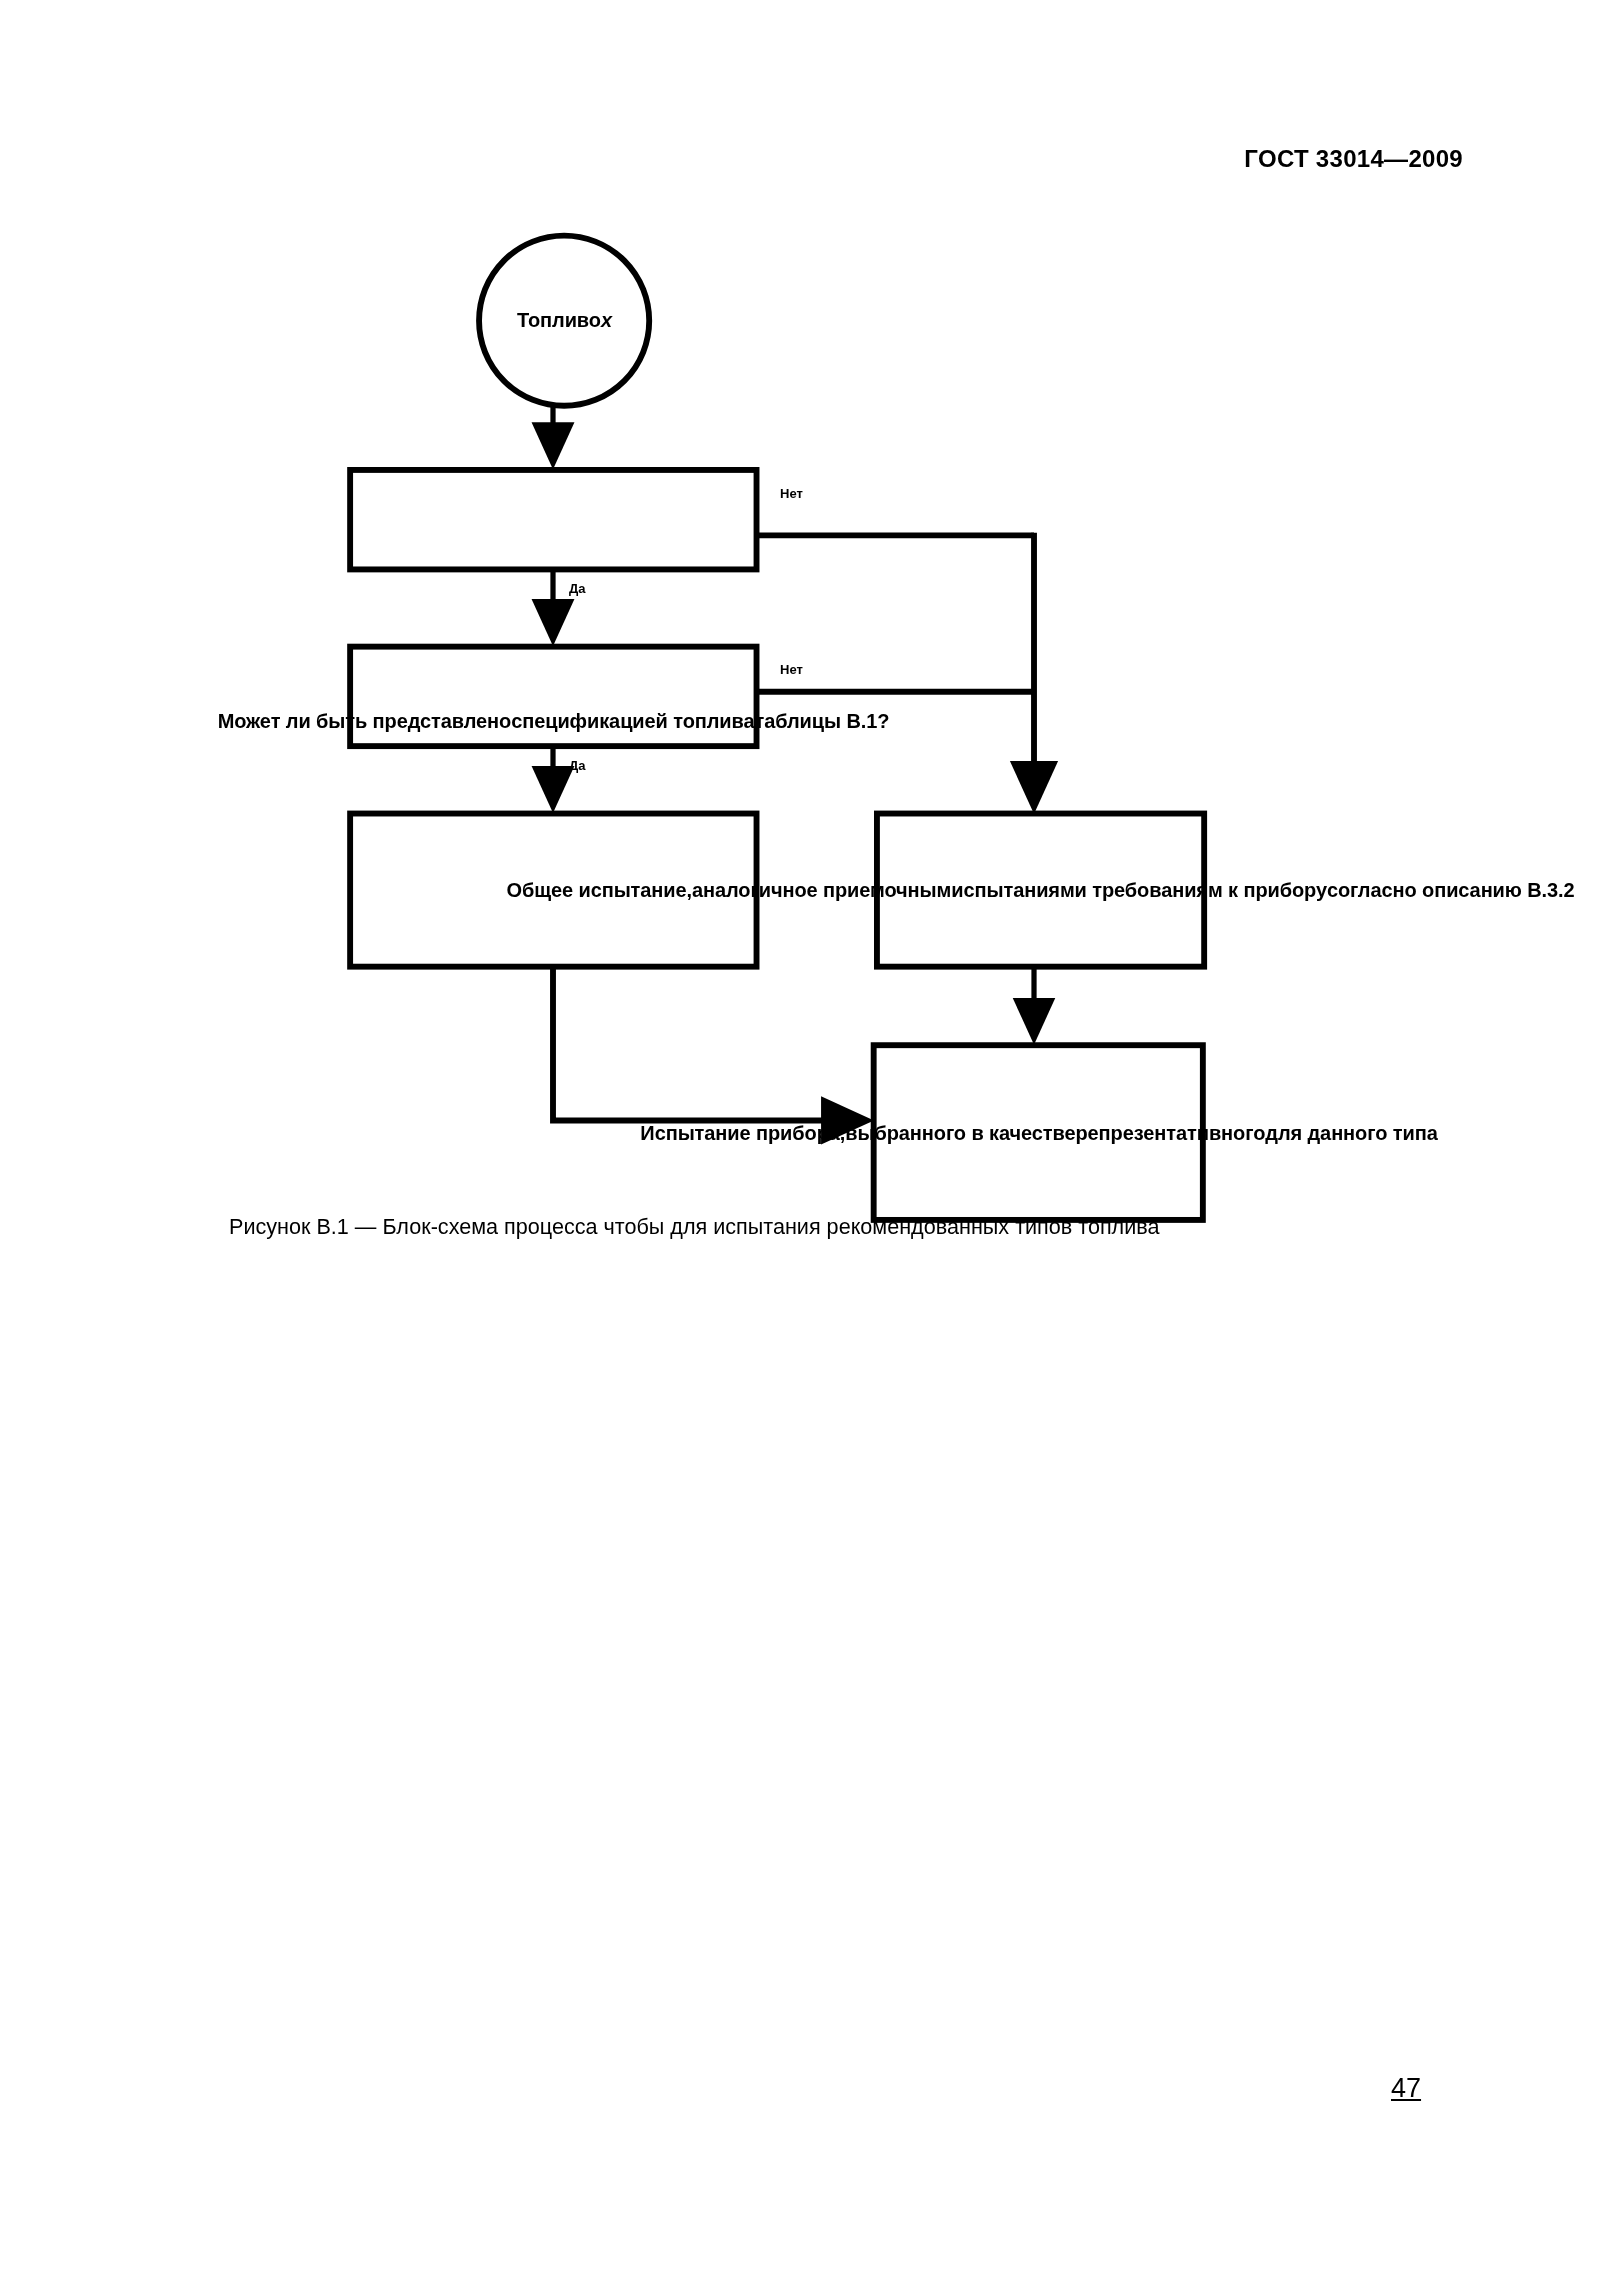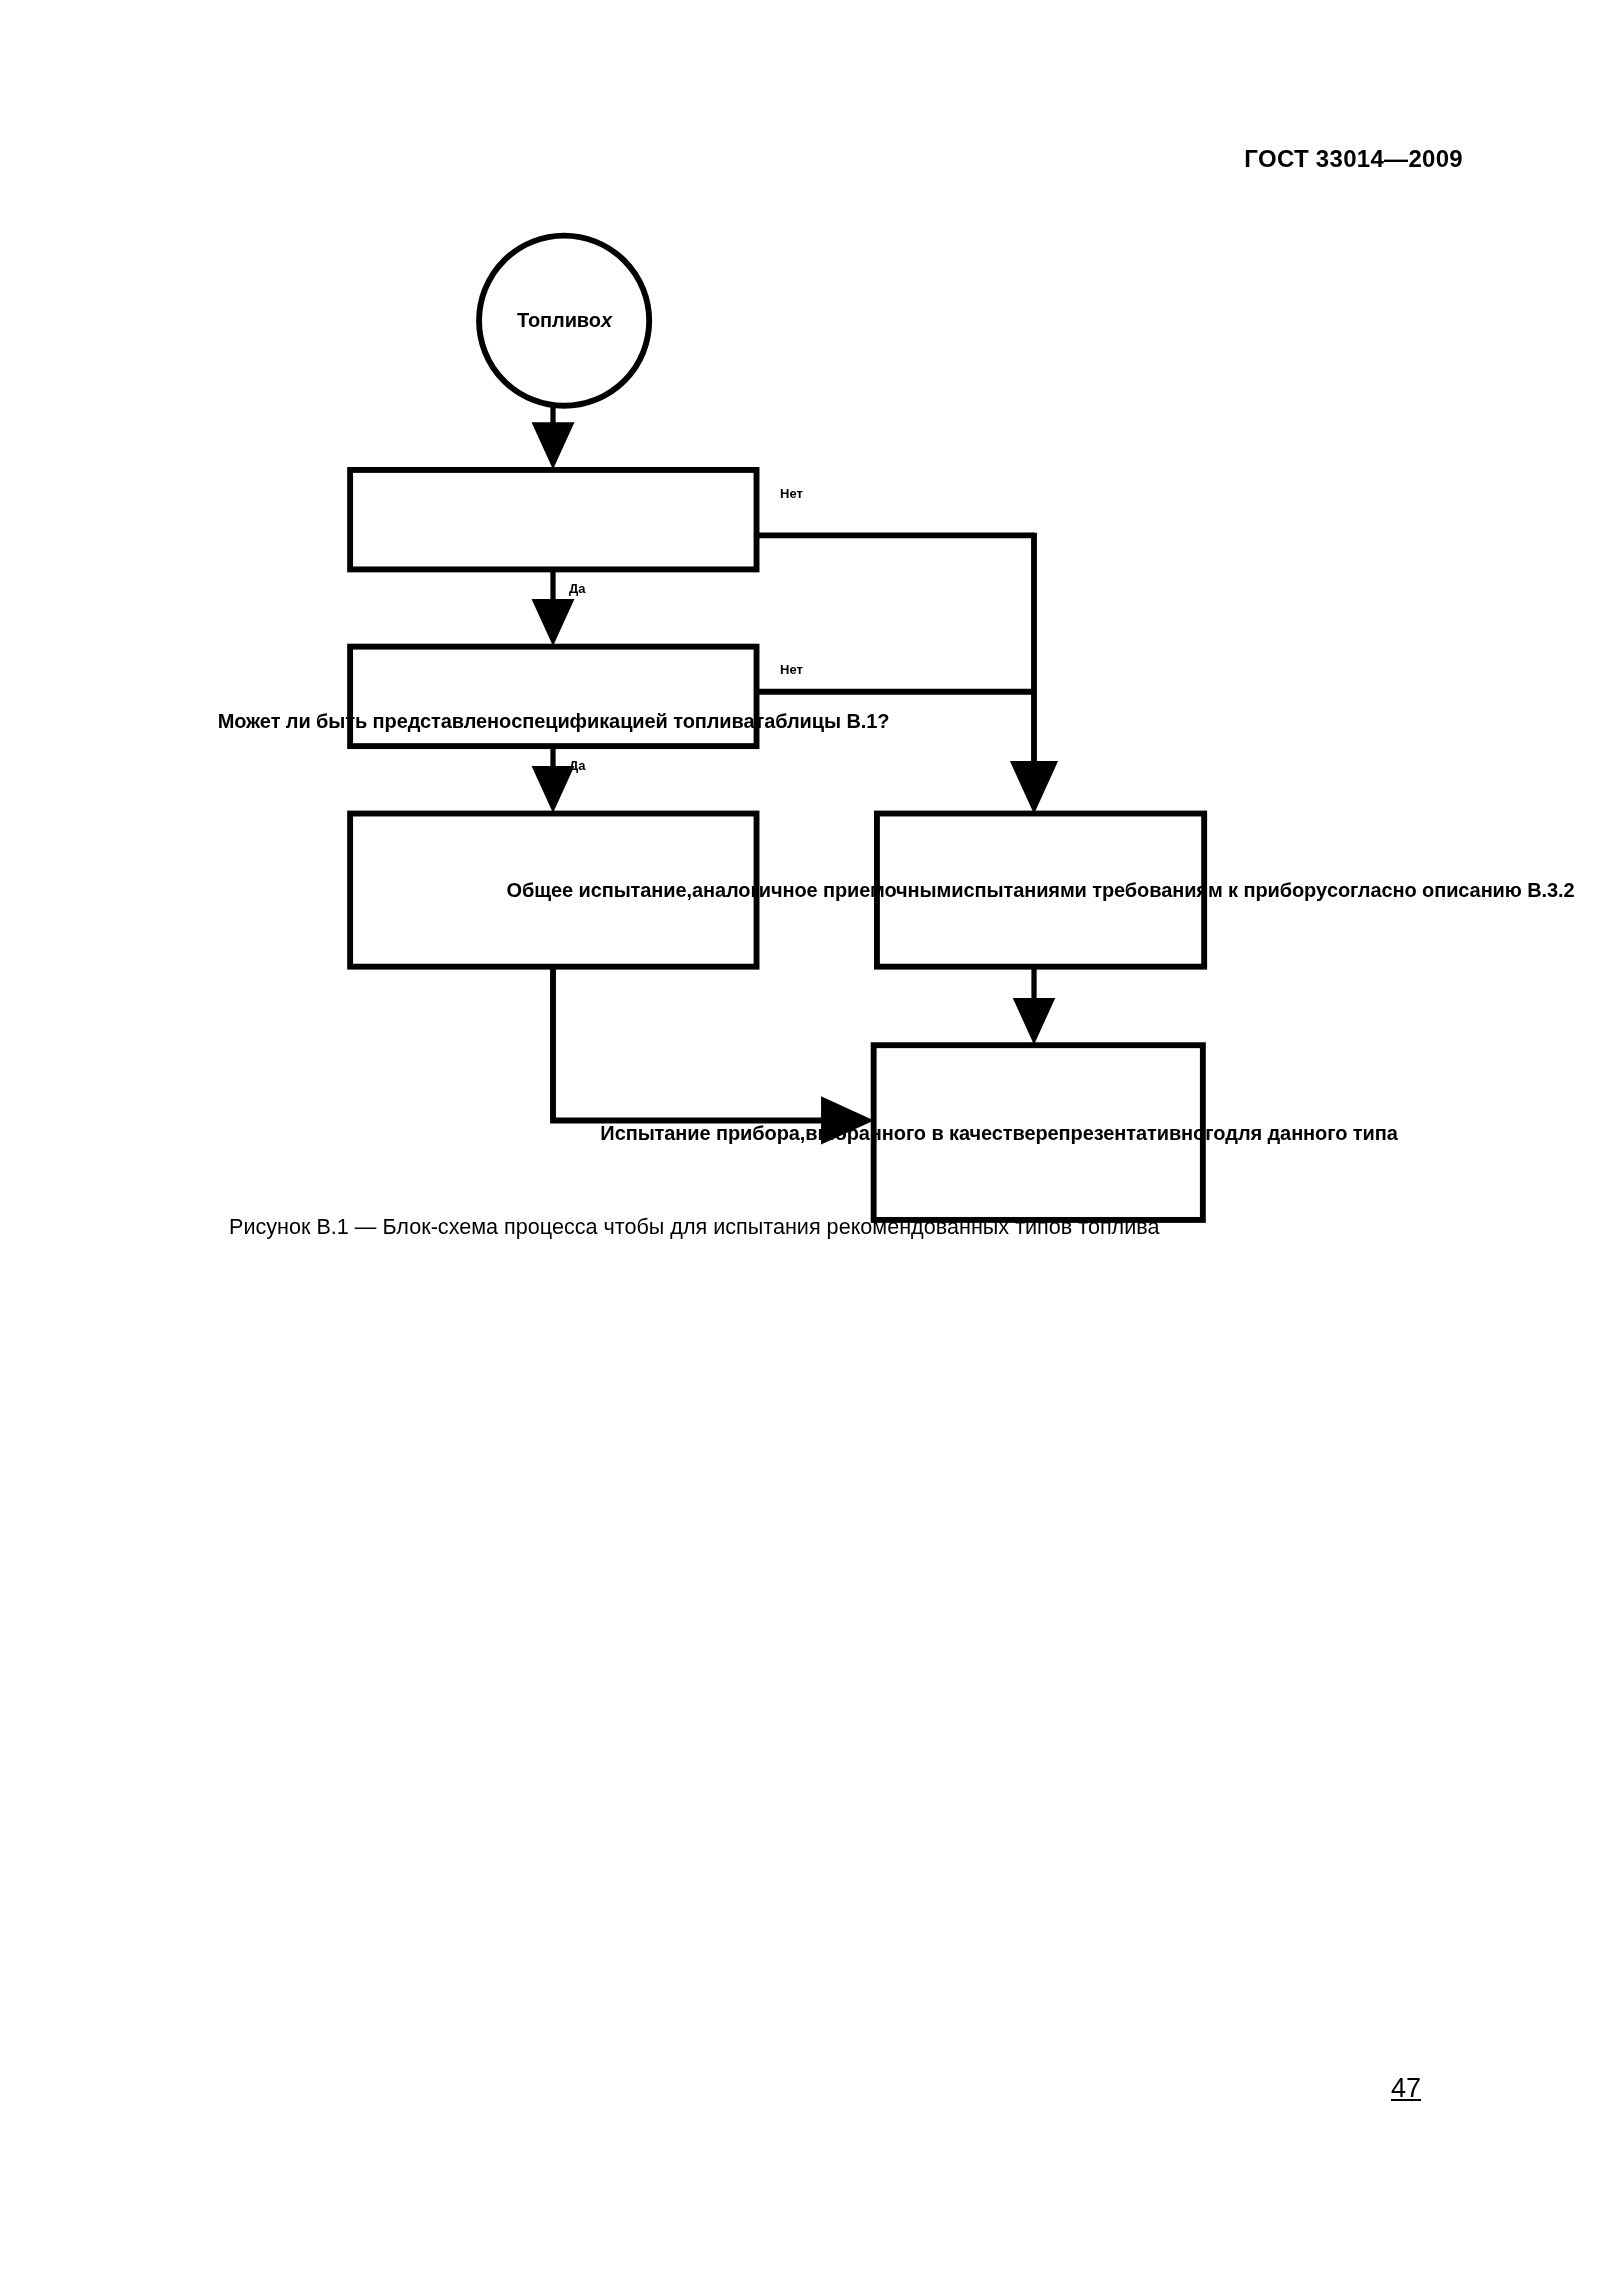--- a/index.html
+++ b/index.html
@@ -69,21 +69,21 @@
 
   
   #decision-1-text { left: 352px; top: 472px; width: 403px; height: 96px; }
   
   #decision-2-text { left: 352px; top: 673px; width: 403px; height: 96px; }
   
   #process-limited-text { left: 352px; top: 815px; width: 403px; height: 149px; }
   
   #process-general-text { left: 879px; top: 815px; width: 323px; height: 149px; text-align: center; }
   
-  #process-final-text { left: 836px; top: 1047px; width: 326px; height: 171px; }
+  #process-final-text { left: 876px; top: 1047px; width: 326px; height: 171px; }
 
   
   .edge-label {
     position: absolute;
     font-size: 13px;
     font-weight: bold;
     white-space: nowrap;
   }
   #edge-label-no-1 { left: 780px; top: 486px; }
   #edge-label-no-2 { left: 780px; top: 662px; }

